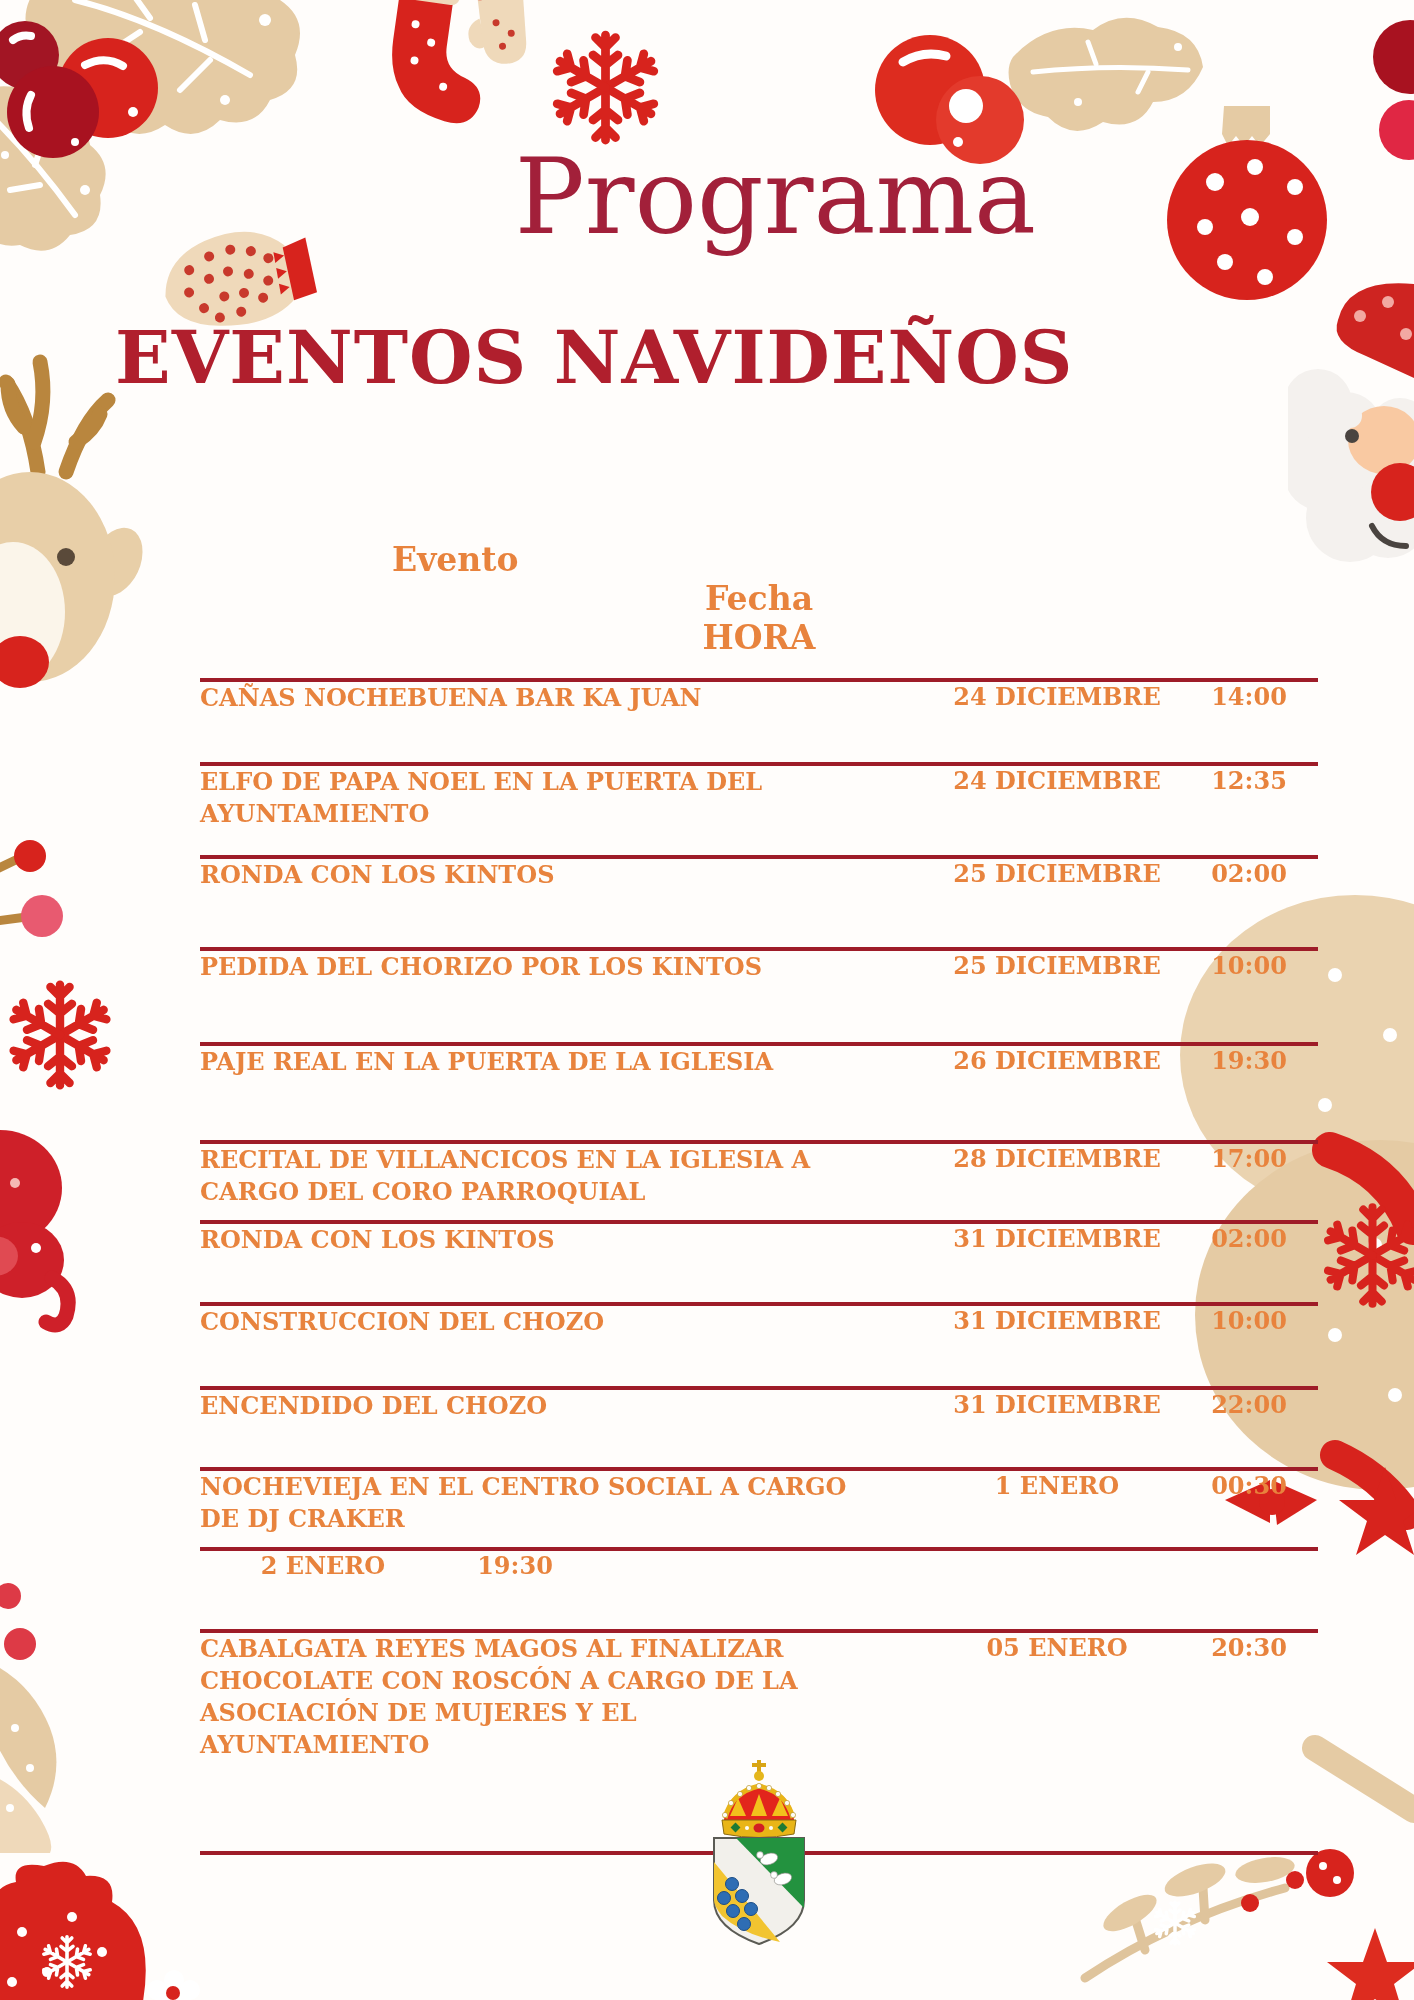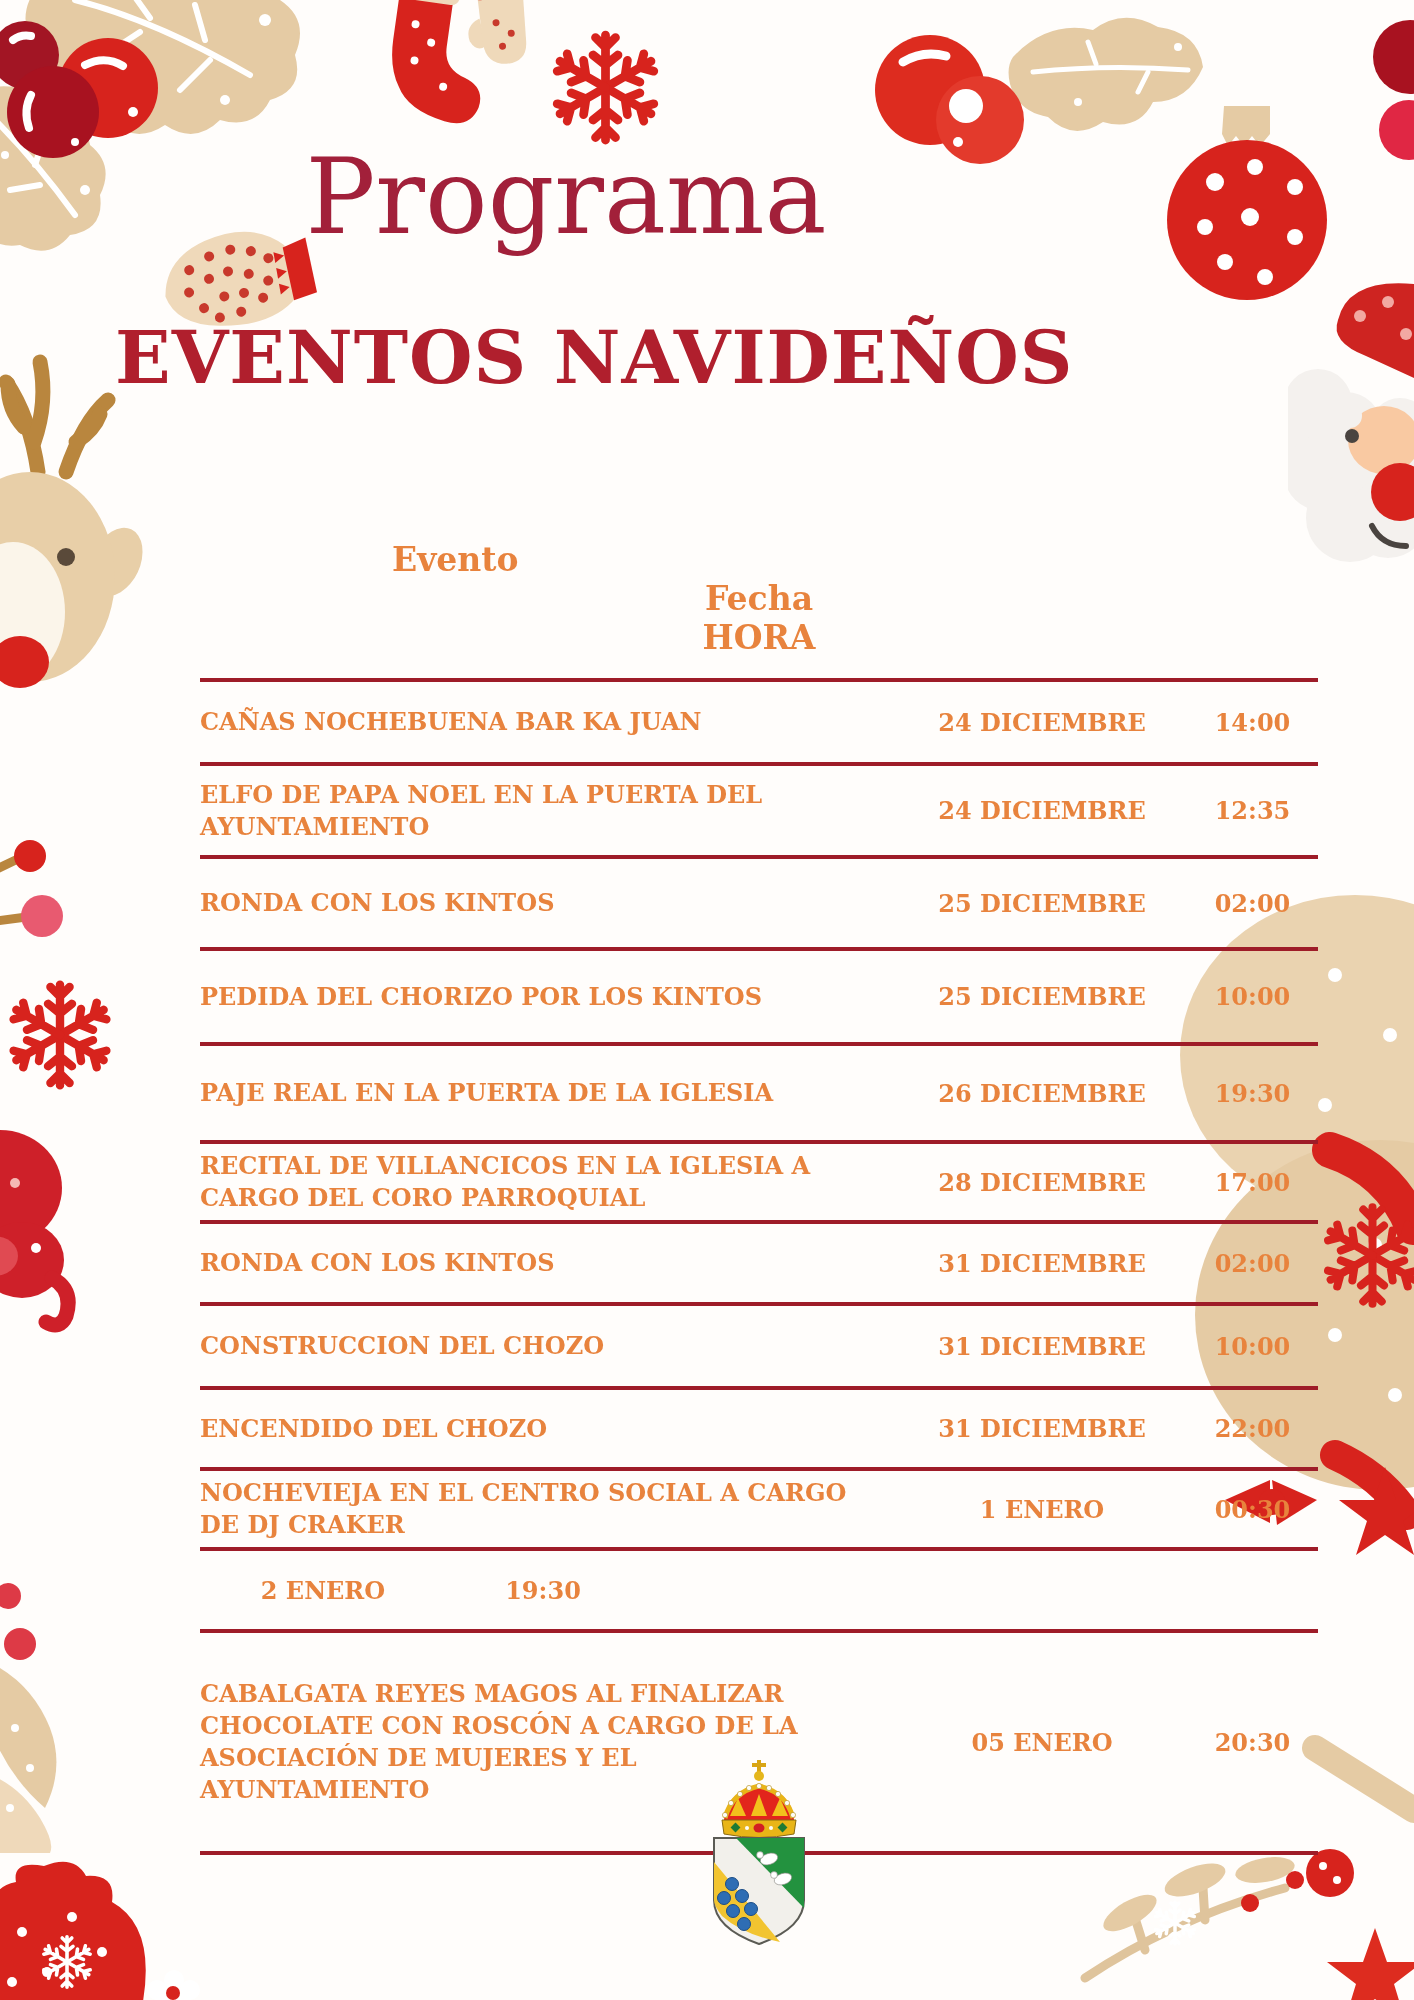--- a/index.html
+++ b/index.html
@@ -1,33 +1,33 @@
 <!DOCTYPE html>
 <html><head>
 <meta charset="utf-8">
 <style>
   html,body{margin:0;padding:0;background:#ffffff;}
   .page{position:relative;width:1414px;height:2000px;overflow:hidden;background:#FFFDFB;
         font-family:"DejaVu Serif","Liberation Serif",serif;}
   .deco{position:absolute;pointer-events:none;}
   
-  .title{position:absolute;left:116px;top:140px;width:900px;text-align:center;
+  .title{position:absolute;left:136px;top:140px;width:900px;text-align:right;
          font-size:104px;line-height:1.1;color:#A2203A;font-weight:400;}
   .subtitle{position:absolute;left:115px;top:314px;width:1200px;
             font-size:73px;font-weight:700;color:#B01F2D;letter-spacing:1px;}
   .banner{position:absolute;left:355px;top:436px;width:780px;height:86px;
           background:#A5212C;border-radius:46px;display:flex;align-items:center;justify-content:center;}
   .banner span{color:#EFE2D2;font-size:42px;font-weight:700;letter-spacing:1px;}
   
   .etable{position:absolute;left:200px;top:540px;width:1118px;z-index:2;}
   .thead{display:flex;align-items:center;height:142px;box-sizing:border-box;
          border-bottom:4px solid #9E1C28;flex-direction:column;}
   .th{font-size:33px;font-weight:700;color:#E8833D;}
   .c1{width:734px;} .c2{width:246px;text-align:center;} .c3{width:138px;text-align:center;}
-  .row{display:flex;align-items:center;border-bottom:4px solid #9E1C28;box-sizing:content-box;gap:28px;}
+  .row{display:flex;align-items:flex-start;border-bottom:4px solid #9E1C28;box-sizing:content-box;}
   .cell{font-size:24px;font-weight:700;color:#E8833D;letter-spacing:0;}
   .event{line-height:1.33;white-space:pre-line;}
   .row:nth-of-type(1){min-height:80px}.row:nth-of-type(2){min-height:89px}
   .row:nth-of-type(3){min-height:88px}.row:nth-of-type(4){min-height:91px}
   .row:nth-of-type(5){min-height:94px}.row:nth-of-type(6){min-height:76px}
   .row:nth-of-type(7){min-height:78px}.row:nth-of-type(8){min-height:80px}
   .row:nth-of-type(9){min-height:77px}.row:nth-of-type(10){min-height:76px}
   .row:nth-of-type(11){min-height:78px}.row:nth-of-type(12){min-height:218px}
   .crest{position:absolute;left:702px;top:1758px;z-index:3;}
 </style>

